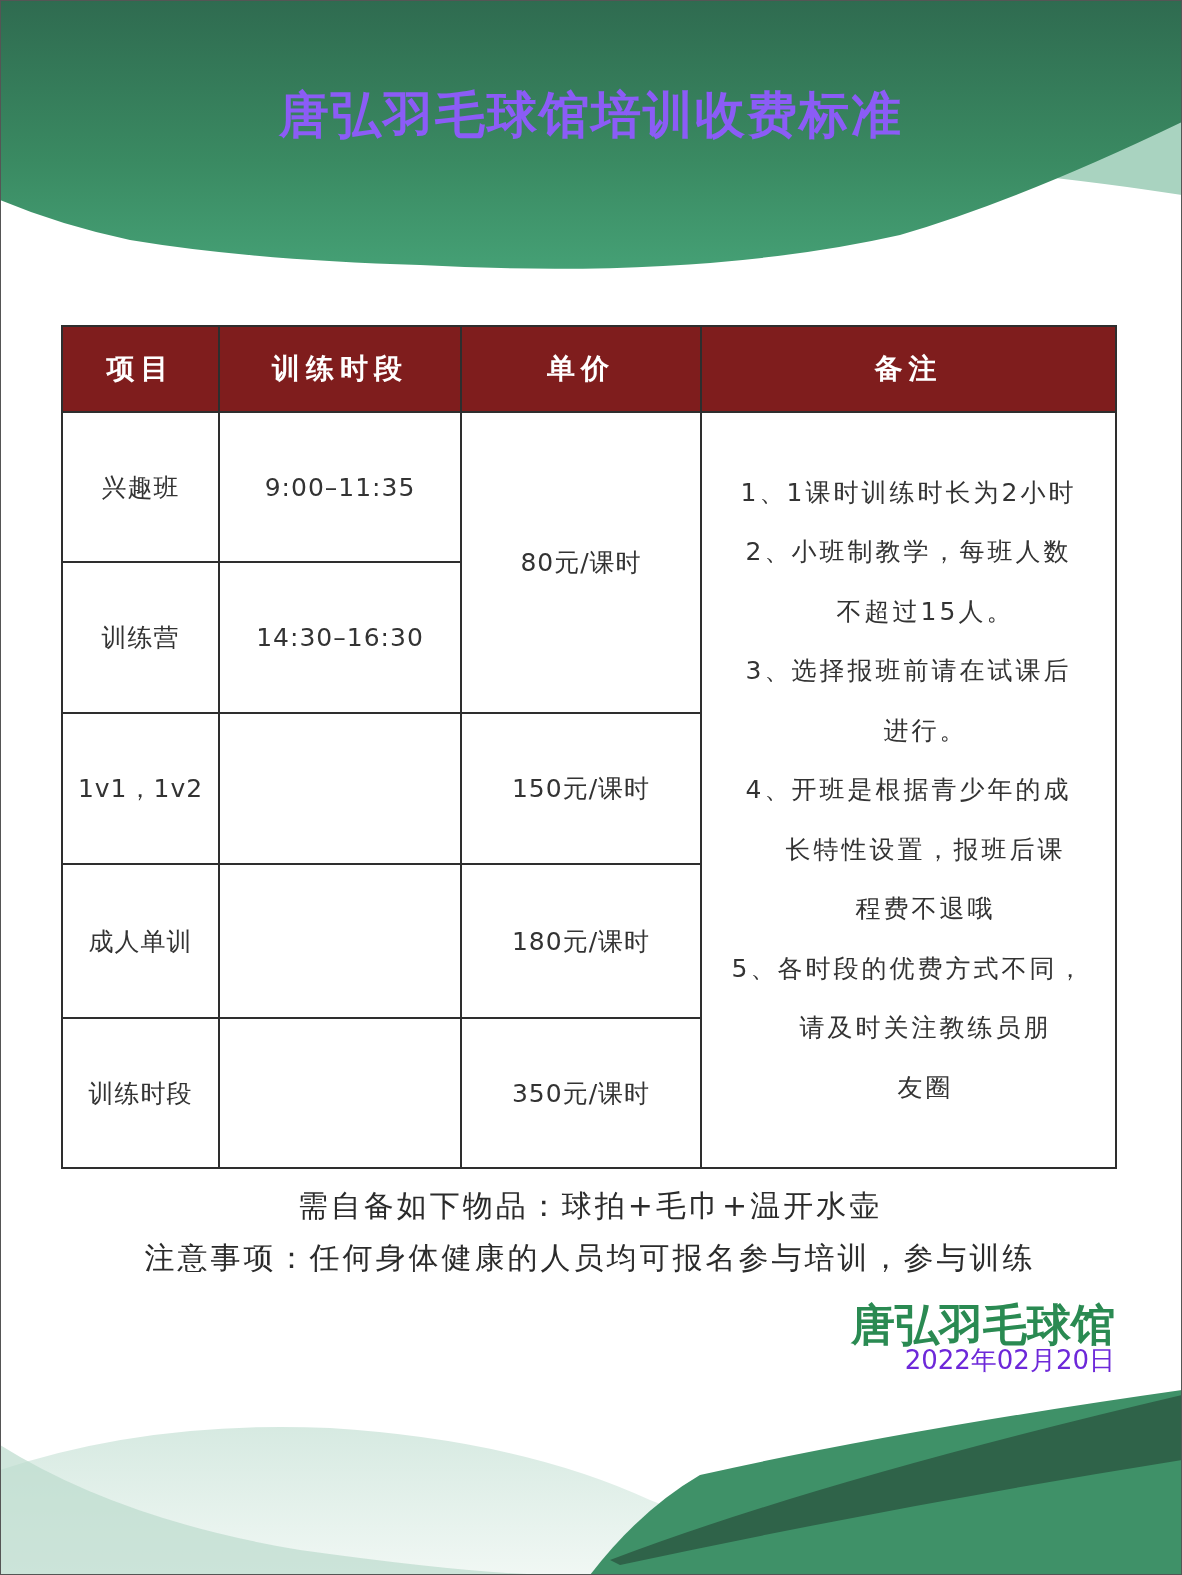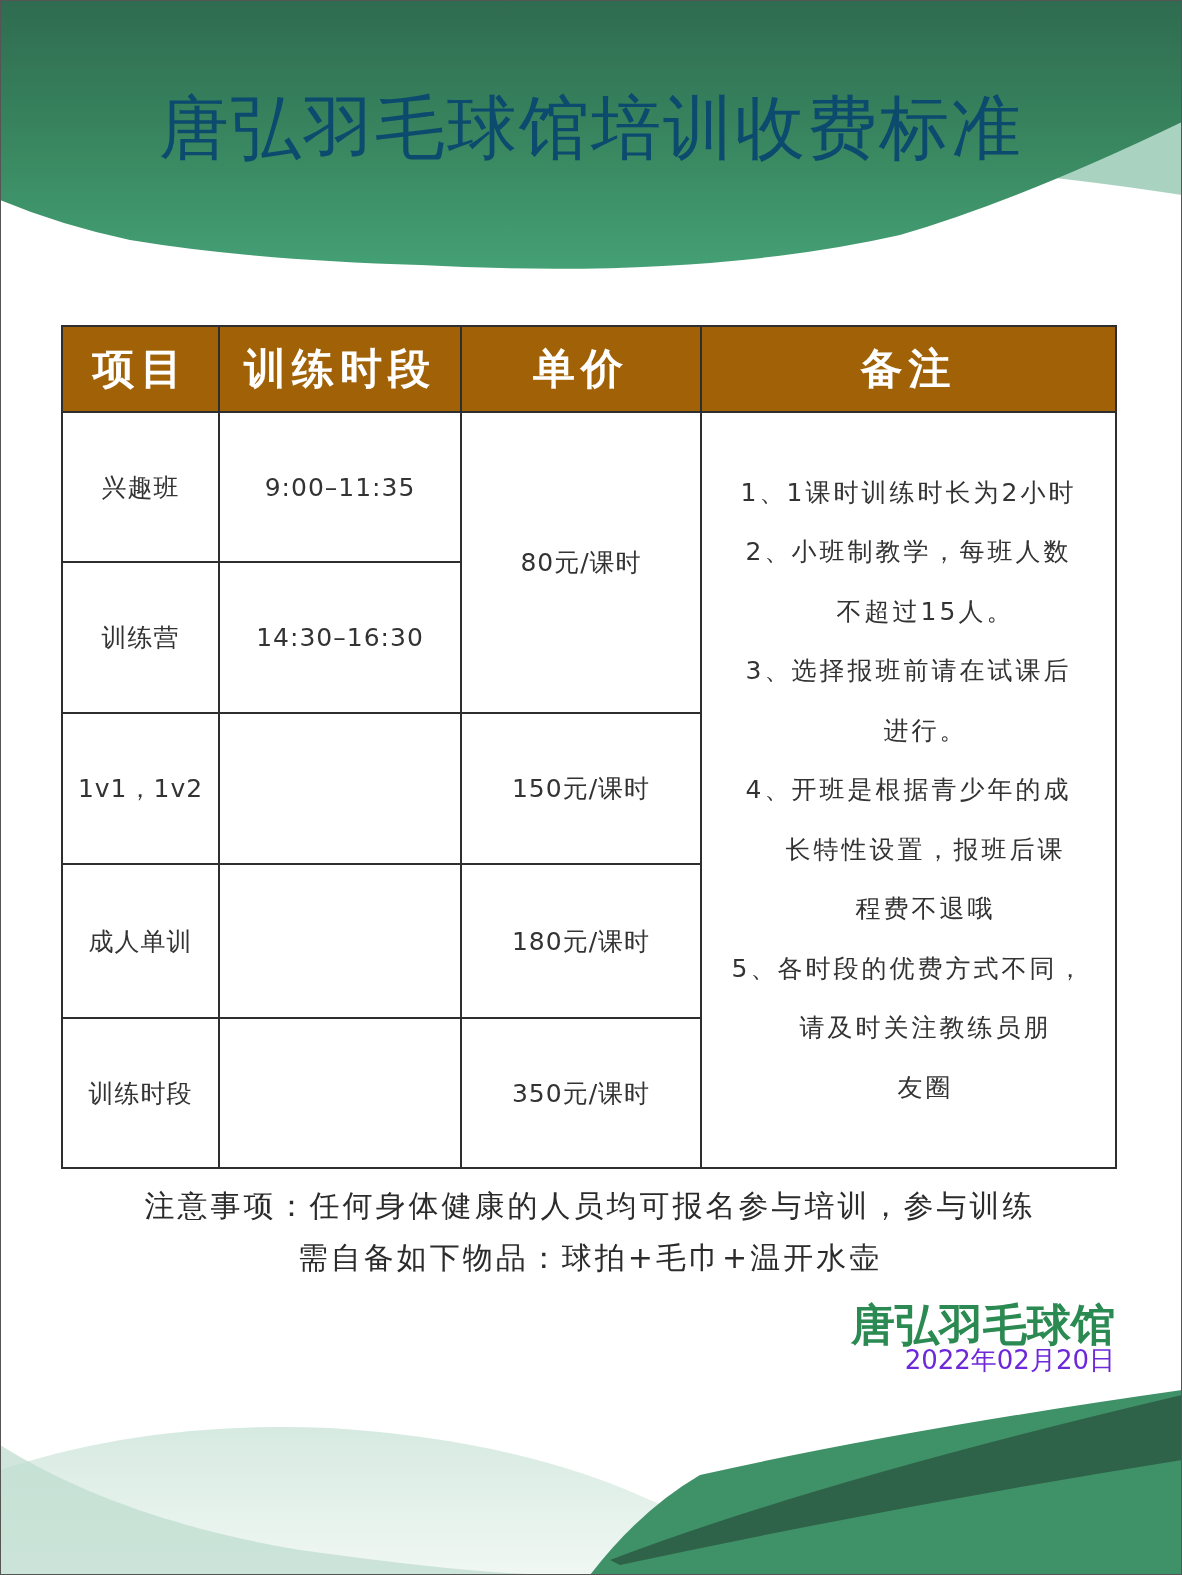--- a/index.html
+++ b/index.html
@@ -6,33 +6,33 @@
     body {
       width: 1182px; height: 1575px; position: relative; overflow: hidden;
       background: #ffffff;
       font-family: "DejaVu Sans", "Liberation Sans", sans-serif;
       color: #2b2b2b;
     }
     .frame { position: absolute; inset: 0; border: 1px solid #555; box-sizing: border-box; pointer-events: none; }
     .bg-svg { position: absolute; left: 0; top: 0; }
     .title {
       position: absolute; left: 0; width: 1182px; top: 82px; text-align: center;
-      font-size: 70px; font-weight: normal; color: #0c4a6e; letter-spacing: 2px;
+      font-size: 50px; font-weight: bold; color: #8b5cf6; letter-spacing: 2px;
       font-family: "DejaVu Sans", sans-serif;
     }
     table.fees {
       position: absolute; left: 61px; top: 325px; width: 1054px;
       border-collapse: collapse; table-layout: fixed;
     }
     table.fees th, table.fees td {
       border: 2px solid #2e2e2e; text-align: center; vertical-align: middle; padding: 0;
     }
     table.fees th {
-      background: #a16207; color: #ffffff; height: 84px;
-      font-size: 42px; font-weight: bold; letter-spacing: 6px;
+      background: #7f1d1d; color: #ffffff; height: 84px;
+      font-size: 28px; font-weight: bold; letter-spacing: 6px;
     }
     table.fees td { height: 148px; font-size: 25px; color: #333; letter-spacing: 1px; }
     td.notes { vertical-align: top; text-align: left; padding: 58px 0 0 36px; border-radius: 26px; }
     .note { font-size: 25px; line-height: 59.5px; color: #333; letter-spacing: 3px; }
     .note .num { display: inline-block; width: 46px; }
     .note .cont { padding-left: 34px; display: block; }
     .notice {
       position: absolute; left: 60px; width: 1060px; top: 1180px; text-align: center;
       font-size: 30px; line-height: 52px; color: #2b2b2b; letter-spacing: 3px;
     }
@@ -137,20 +137,20 @@
     </tr>
     <tr style="height:148px">
       <td>训练时段</td>
       <td></td>
       <td>350元/课时</td>
     </tr>
   </tbody>
 </table>
 
 <div class="notice">
+  <div>需自备如下物品：球拍+毛巾+温开水壶</div>
   <div>注意事项：任何身体健康的人员均可报名参与培训，参与训练</div>
-  <div>需自备如下物品：球拍+毛巾+温开水壶</div>
 </div>
 
 <div class="sig-name">唐弘羽毛球馆</div>
 <div class="sig-date">2022年02月20日</div>
 
 <div class="frame"></div>
 
 </body></html>

